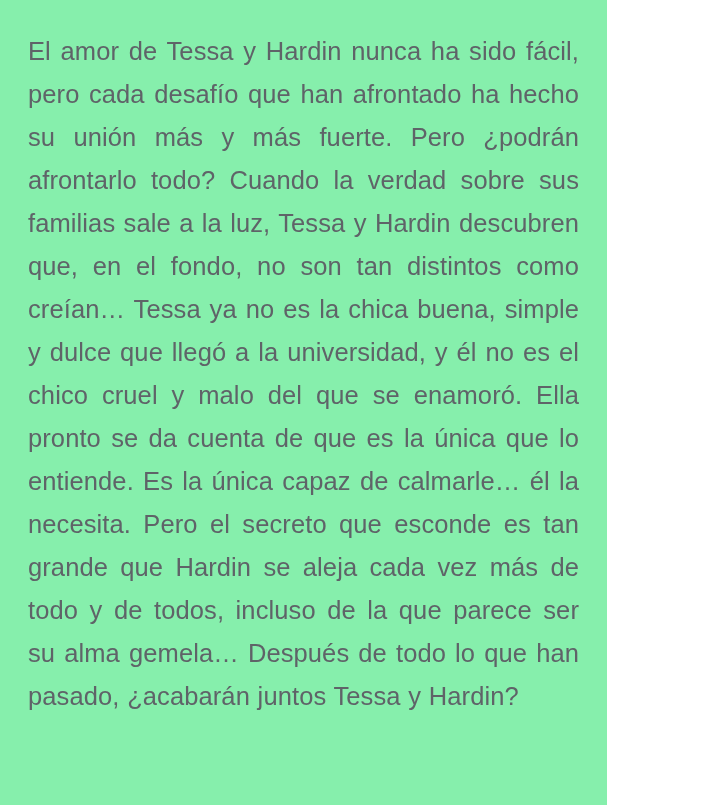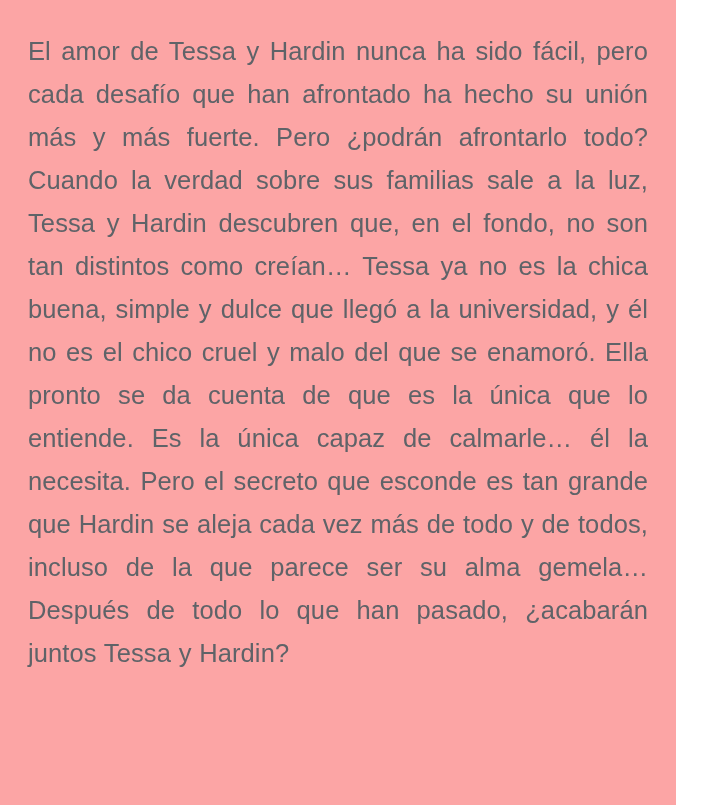--- a/index.html
+++ b/index.html
@@ -7,24 +7,24 @@
     padding: 0;
     background: #ffffff;
   }
   body {
     width: 720px;
     height: 805px;
     font-family: "Liberation Sans", sans-serif;
   }
   .page {
     box-sizing: border-box;
-    width: 676px;
+    width: 607px;
     height: 805px;
     padding: 30px 28px 0 28px;
-    background: #fca5a5;
+    background: #86efac;
   }
   .synopsis {
     color: #5f6368;
     font-size: 25.5px;
     line-height: 43px;
     text-align: justify;
     text-justify: inter-word;
     font-weight: 400;
     letter-spacing: 0.1px;
     margin: 0;

